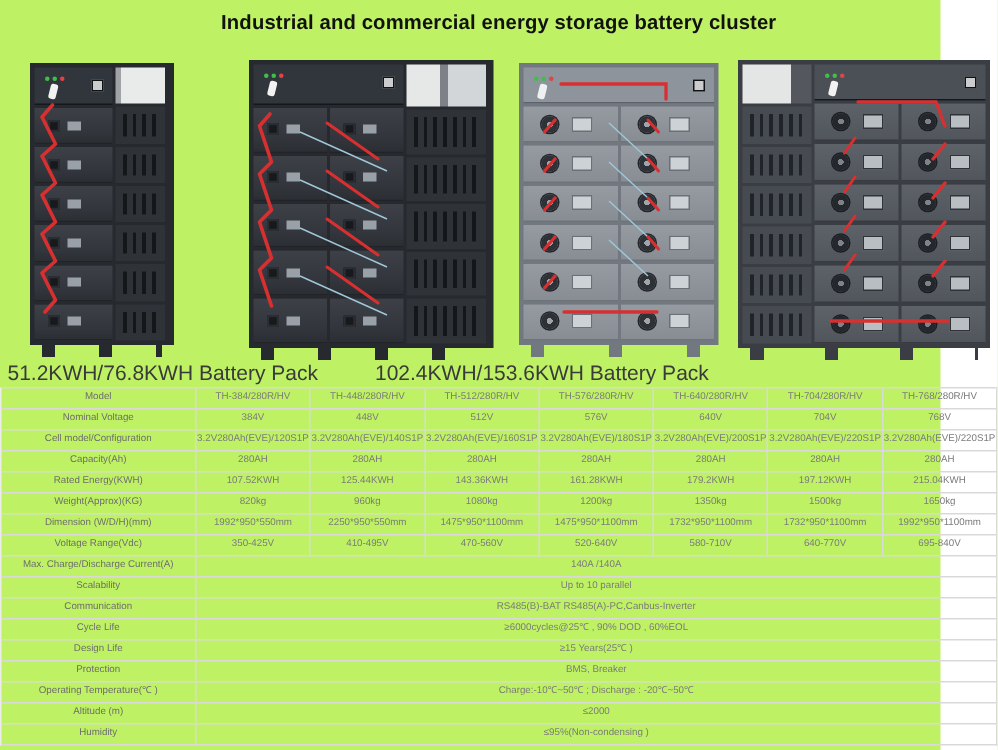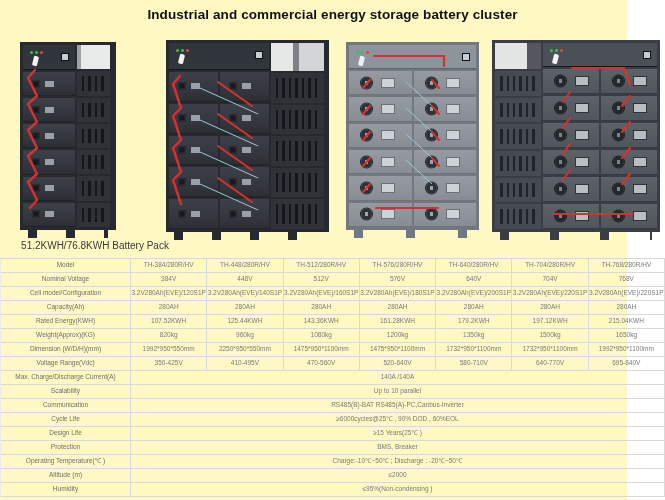--- a/index.html
+++ b/index.html
@@ -1,18 +1,18 @@
 <!DOCTYPE html>
 <html><head>
 <meta charset="utf-8">
 <style>
   * { margin:0; padding:0; box-sizing:border-box; }
   html,body { width:665px; height:500px; background:#ffffff; overflow:hidden;
               font-family:"Liberation Sans", sans-serif; }
-  #stage { position:relative; width:627px; height:500px; background:#fef9c3; }
+  #stage { position:relative; width:627px; height:500px; background:#bef264; }
 
   
   .title { position:absolute; top:7px; left:0; width:665px; text-align:center;
            font-size:13.5px; font-weight:700; color:#111; letter-spacing:0.1px; }
 
   
   .art { position:absolute; top:38px; left:0; width:665px; height:202px; }
   .rack { position:absolute; display:flex; flex-direction:column; }
   .rack .rbody { display:flex; flex:1; gap:2px; padding:3px; }
   .rack svg.cable { position:absolute; inset:0; pointer-events:none; }
@@ -89,21 +89,21 @@
   .r4 .front { flex:1; }
   .r4 .ctrl { height:24px; background:#4b5056; }
   .r4 .mods { flex:1; grid-template-columns:1fr 1fr; grid-template-rows:repeat(6,1fr); }
   .r4 .mod-fan { background:linear-gradient(180deg,#5d6268 0%,#51565c 100%);
                  border-bottom:1px solid rgba(0,0,0,.4); }
   .r4 .mod-fan::before { background:radial-gradient(circle,#7d8389 0 2px,#24282d 2px 5.5px);
                          box-shadow:0 0 0 1px #1b1f23; }
   .r4 .mod-fan::after { background:#b9bec3; border-color:#2f3338; }
 
   
-  .pack-label { position:absolute; top:240px; height:16px; font-size:10px; color:#3a3a3a;
+  .pack-label { position:absolute; top:240px; height:16px; font-size:14px; color:#3a3a3a;
                 text-align:center; white-space:nowrap; }
   .pl1 { left:5px;  width:180px; }
   .pl2 { left:250px; width:200px; }
   .pl3 { left:468px; width:197px; }
 
   
   #spec-table { position:absolute; top:258px; left:0; width:665px;
                 display:grid; grid-template-columns:130px repeat(7,1fr);
                 grid-auto-rows:14px; border-top:1px solid #d9d9d9; border-left:1px solid #ececec; }
   #spec-table .cell, #spec-table .rlabel {
@@ -260,20 +260,21 @@
       <svg class="cable" viewBox="0 0 168 200">
         <path d="M80,28 L132,28 L138,44" fill="none" stroke="#d83030" stroke-width="2.2" stroke-linecap="round"></path>
         <path d="M138,56 L130,66 M138,82 L130,92 M138,108 L130,118 M138,134 L130,144" fill="none" stroke="#d83030" stroke-width="2.2" stroke-linecap="round"></path>
         <path d="M78,52 L71,62 M78,78 L71,88 M78,104 L71,114 M78,130 L71,140" fill="none" stroke="#d83030" stroke-width="2" stroke-linecap="round"></path>
         <path d="M62,174 L140,174" fill="none" stroke="#d83030" stroke-width="2.2" stroke-linecap="round"></path>
       </svg>
     </div>
   </div>
 
   <div class="pack-label pl1">51.2KWH/76.8KWH Battery Pack</div>
+  <div class="pack-label pl2">102.4KWH/153.6KWH Battery Pack</div>
 
   <div id="spec-table">
       <div class="rlabel">Model</div>
       <div class="cell">TH-384/280R/HV</div>
       <div class="cell">TH-448/280R/HV</div>
       <div class="cell">TH-512/280R/HV</div>
       <div class="cell">TH-576/280R/HV</div>
       <div class="cell">TH-640/280R/HV</div>
       <div class="cell">TH-704/280R/HV</div>
       <div class="cell">TH-768/280R/HV</div>

